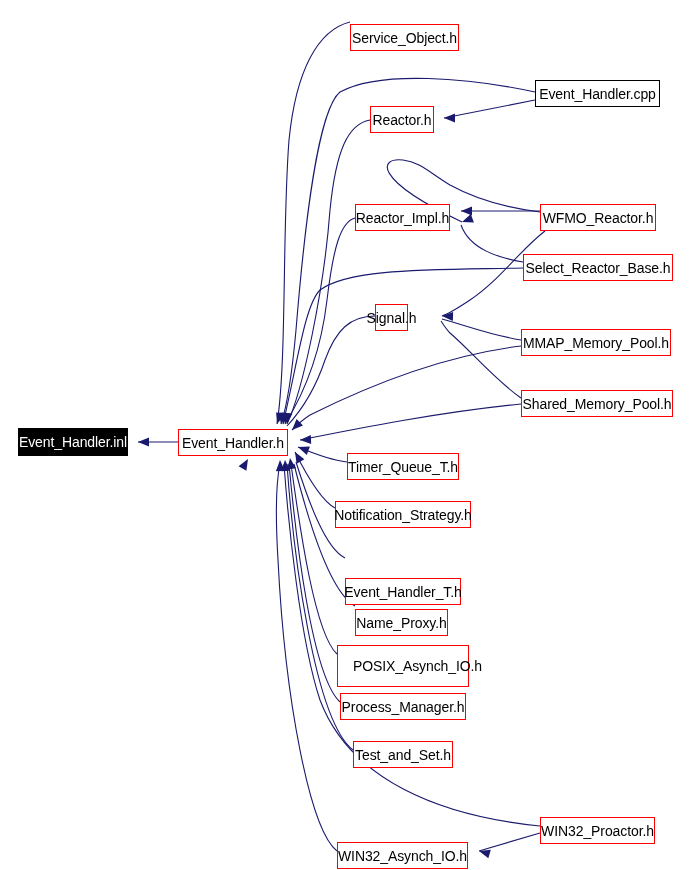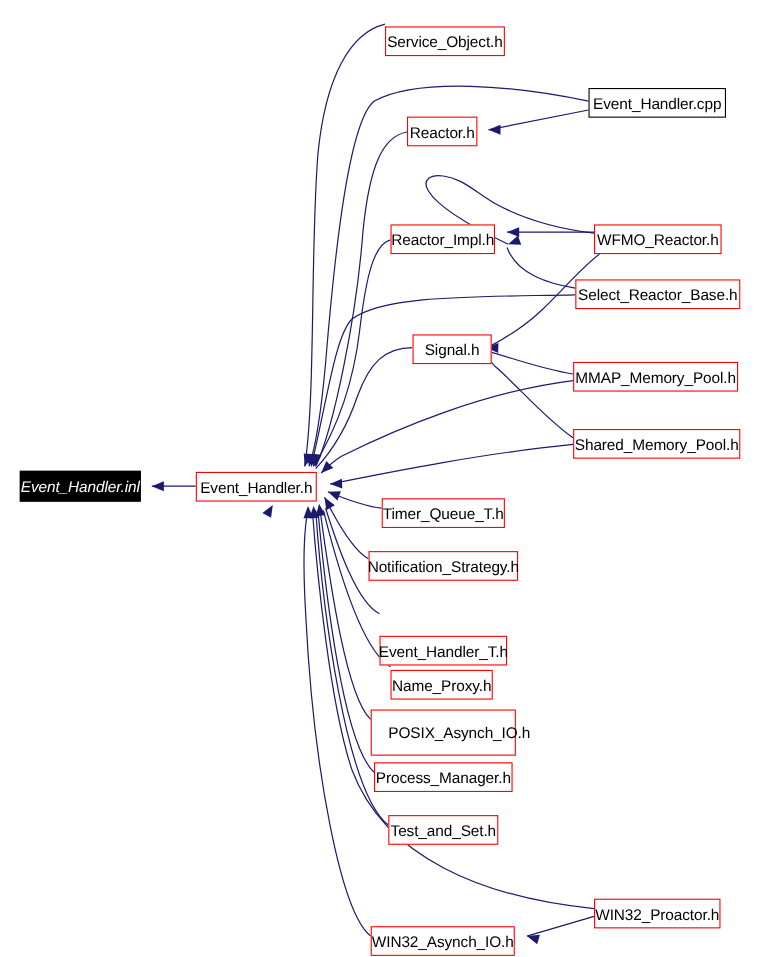--- a/index.html
+++ b/index.html
@@ -103,21 +103,21 @@
         <polygon points="0,0 11,-4.5 11,4.5" fill="#1a1a6e" transform="translate(248,459) rotate(120)"></polygon>
         <polygon points="0,0 11,-4.5 11,4.5" fill="#1a1a6e" transform="translate(461,211) rotate(0)"></polygon>
         <polygon points="0,0 11,-4.5 11,4.5" fill="#1a1a6e" transform="translate(462,222) rotate(-20)"></polygon>
         <polygon points="0,0 11,-4.5 11,4.5" fill="#1a1a6e" transform="translate(442,316) rotate(2)"></polygon>
         <polygon points="0,0 11,-4.5 11,4.5" fill="#1a1a6e" transform="translate(444,118) rotate(0)"></polygon>
         <polygon points="0,0 11,-4.5 11,4.5" fill="#1a1a6e" transform="translate(479,851) rotate(16)"></polygon>
       </g>
   </svg>
 
   <div id="nodes-layer">
-      <div class="node kind-current" style="left: 18px; top: 428px; width: 110px; height: 28px; font-style: italic;">
+      <div class="node kind-current" style="left: 18px; top: 428px; width: 110px; height: 28px;">
         <span class="node-label">Event_Handler.inl</span>
       </div>
       <div class="node kind-header" style="left: 178px; top: 429px; width: 110px; height: 27px;">
         <span class="node-label">Event_Handler.h</span>
       </div>
       <div class="node kind-header" style="left: 350px; top: 7px; width: 109px; height: 27px; margin-top: 17px;">
         <span class="node-label">Service_Object.h</span>
       </div>
       <div class="node kind-source" style="left: 535px; top: 80px; width: 125px; height: 27px;">
         <span class="node-label">Event_Handler.cpp</span>
@@ -127,21 +127,21 @@
       </div>
       <div class="node kind-header" style="left: 355px; top: 204px; width: 95px; height: 27px;">
         <span class="node-label">Reactor_Impl.h</span>
       </div>
       <div class="node kind-header" style="left: 540px; top: 204px; width: 116px; height: 27px;">
         <span class="node-label">WFMO_Reactor.h</span>
       </div>
       <div class="node kind-header" style="left: 523px; top: 254px; width: 150px; height: 27px;">
         <span class="node-label">Select_Reactor_Base.h</span>
       </div>
-      <div class="node kind-header" style="left: 375px; top: 304px; width: 72px; height: 27px;">
+      <div class="node kind-header" style="left: 375px; top: 304px; width: 33px; height: 27px;">
         <span class="node-label">Signal.h</span>
       </div>
       <div class="node kind-header" style="left: 521px; top: 329px; width: 150px; height: 27px;">
         <span class="node-label">MMAP_Memory_Pool.h</span>
       </div>
       <div class="node kind-header" style="left: 521px; top: 390px; width: 152px; height: 27px;">
         <span class="node-label">Shared_Memory_Pool.h</span>
       </div>
       <div class="node kind-header" style="left: 347px; top: 453px; width: 112px; height: 27px;">
         <span class="node-label">Timer_Queue_T.h</span>

